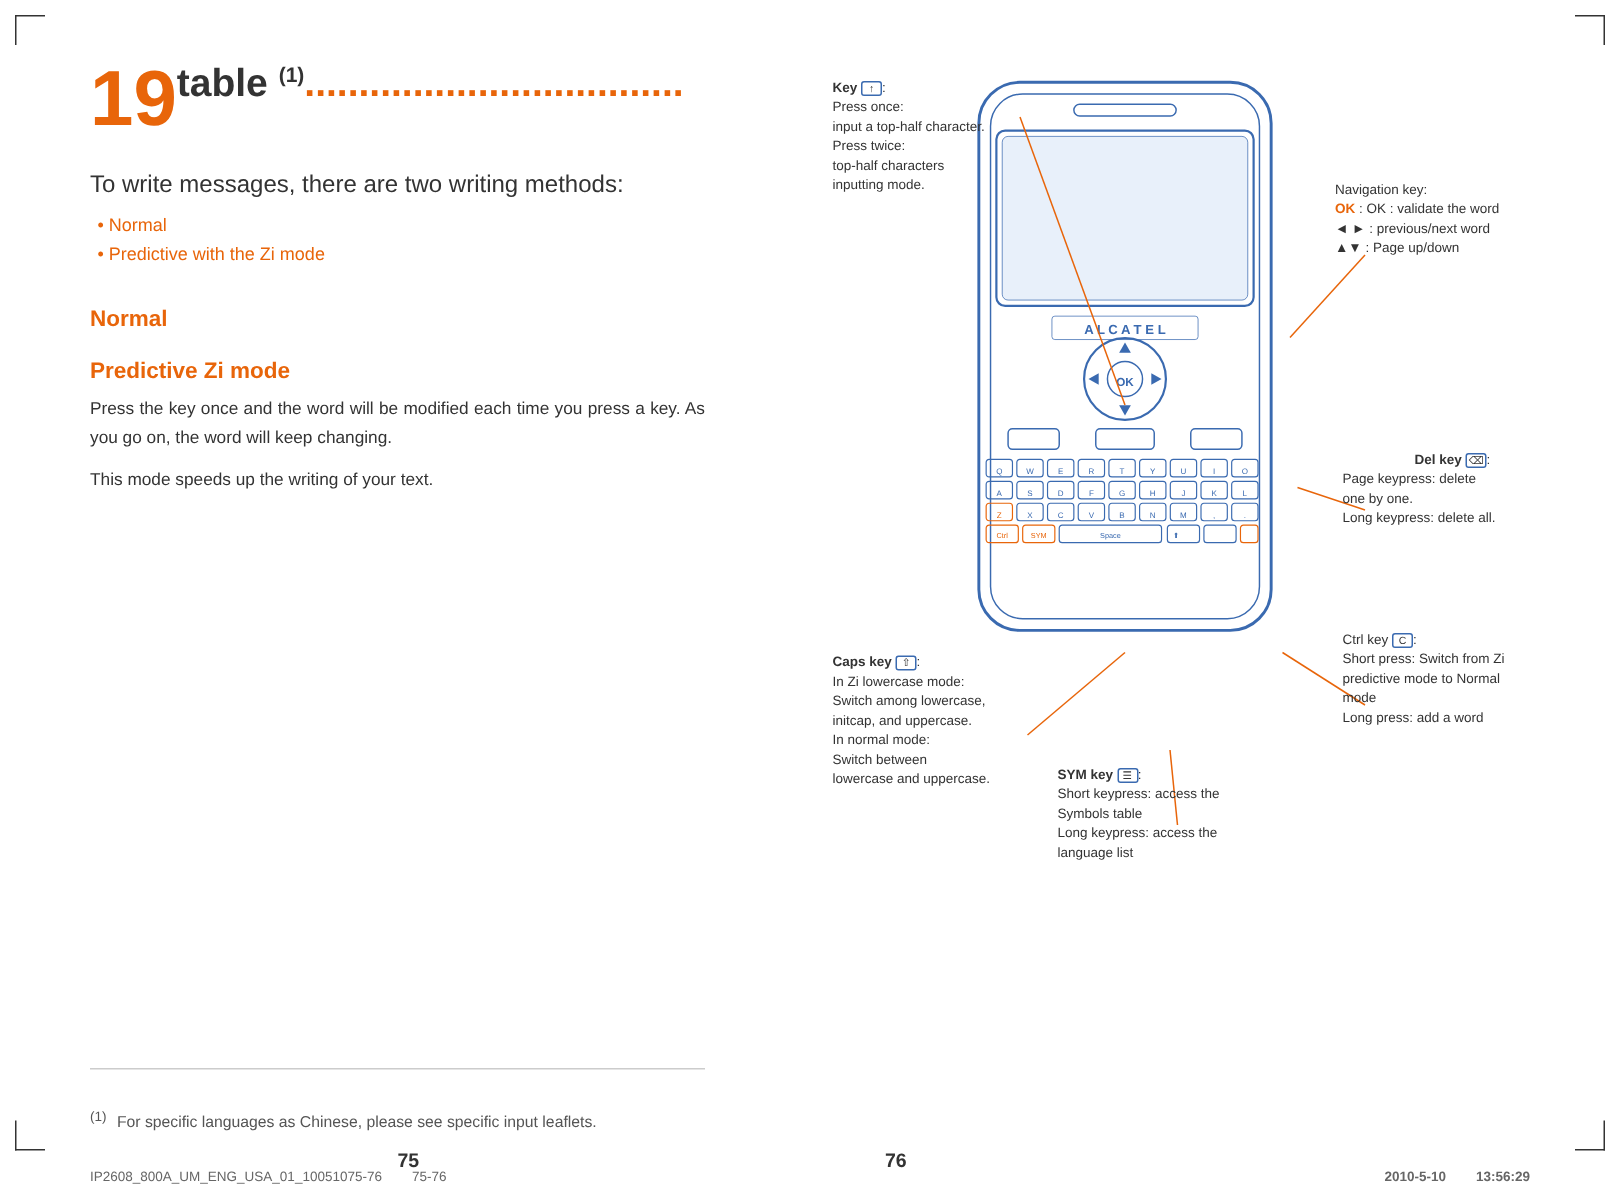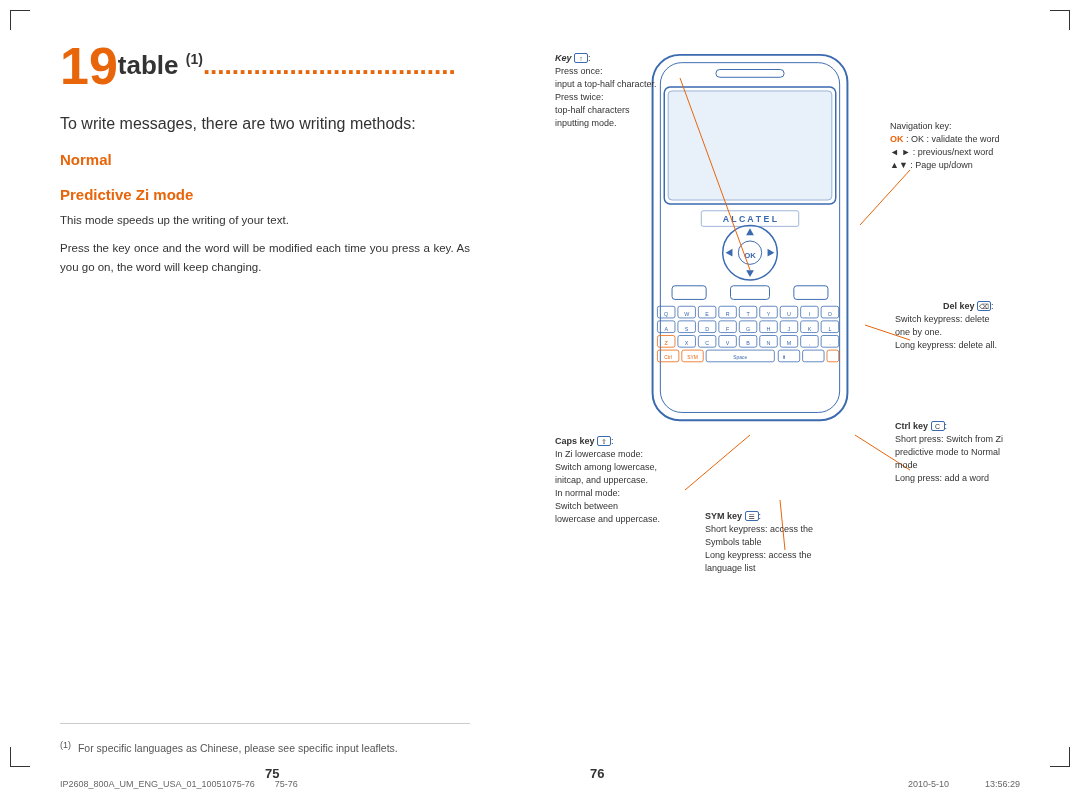--- a/index.html
+++ b/index.html
@@ -45,21 +45,21 @@
     
     .right-page {
       width: 560px;
       padding: 20px 50px 40px 30px;
       position: relative;
     }
 
     
     .title-area {
       display: flex;
-      align-items: center;
+      align-items: flex-start;
       margin-bottom: 20px;
     }
     .title-text {
       display: flex;
       flex-direction: column;
     }
 
     
     .intro-text {
       font-size: 16px;
@@ -91,21 +91,21 @@
       font-size: 11.5px;
       color: #333;
       line-height: 1.6;
       text-align: justify;
       margin-bottom: 10px;
     }
 
     
     .footnote-area {
       margin-top: auto;
-      padding-top: 15px;
+      padding-top: 25px;
       border-top: 1px solid #ccc;
     }
     .footnote-text {
       font-size: 10.5px;
       color: #555;
       line-height: 1.5;
     }
     .footnote-sup {
       font-size: 9px;
       vertical-align: super;
@@ -118,21 +118,21 @@
       bottom: 8px;
       left: 0;
       right: 0;
       display: flex;
       justify-content: space-between;
       padding: 0 60px;
       font-size: 10px;
       color: #666;
     }
     .footer-left { display: flex; gap: 20px; align-items: center; }
-    .footer-right { display: flex; gap: 36px; align-items: center; }
+    .footer-right { display: flex; gap: 20px; align-items: center; font-weight: bold; }
 
     
     .phone-diagram {
       position: relative;
       width: 500px;
       height: 660px;
       margin: 0 auto;
     }
 
     
@@ -161,26 +161,30 @@
         <span style="font-size:52px;font-weight:bold;color:#e8650a;line-height:1;">19</span>
       </div>
       <div class="title-text">
         <div style="font-size:26px;font-weight:bold;color:#333;line-height:1.2;">
           <span>table </span><span style="font-size:14px;vertical-align:super;">(1)</span><span style="color:#e8650a;">...................................</span>
         </div>
       </div>
     </div>
 
     <div class="intro-text">To write messages, there are two writing methods:</div>
+    <div class="bullet-list">
+      <div class="bullet-item">• Normal</div>
+      <div class="bullet-item">• Predictive with the Zi mode</div>
+    </div>
 
     <div class="section-heading">Normal</div>
 
     <div class="section-heading">Predictive Zi mode</div>
+    <div class="body-text">Press the key once and the word will be modified each time you press a key. As you go on, the word will keep changing.</div>
     <div class="body-text">This mode speeds up the writing of your text.</div>
-    <div class="body-text">Press the key once and the word will be modified each time you press a key. As you go on, the word will keep changing.</div>
 
     <div class="footnote-area">
       <div class="footnote-text">
         <span class="footnote-sup">(1)</span>
         <span style="margin-left:4px;">For specific languages as Chinese, please see specific input leaflets.</span>
       </div>
     </div>
 
   </div>
 
@@ -286,21 +290,21 @@
           <text x="130" y="9" text-anchor="middle" font-size="5" fill="#3a6ab0" font-family="Arial">⬆</text>
           <rect x="124" y="0" width="22" height="12" rx="2" fill="none" stroke="#3a6ab0" stroke-width="0.8"></rect>
           <rect x="149" y="0" width="22" height="12" rx="2" fill="none" stroke="#3a6ab0" stroke-width="0.8"></rect>
           <rect x="174" y="0" width="12" height="12" rx="2" fill="none" stroke="#e8650a" stroke-width="0.8"></rect>
           <text x="11" y="9" text-anchor="middle" font-size="5" fill="#e8650a" font-family="Arial">Ctrl</text>
           <text x="36" y="9" text-anchor="middle" font-size="5" fill="#e8650a" font-family="Arial">SYM</text>
         </g>
       </svg>
 
       <div style="position:absolute; top:32px; left:5px; font-size:9px; color:#333; line-height:1.45; width:130px;">
-        <div><span style="font-weight:bold;font-style:italic;">Key</span> <span style="display:inline-block;width:14px;height:10px;border:1px solid #3a6ab0;border-radius:2px;text-align:center;font-size:7px;line-height:10px;">↑</span>:</div>
+        <div><span style="font-weight:bold;">Key</span> <span style="display:inline-block;width:14px;height:10px;border:1px solid #3a6ab0;border-radius:2px;text-align:center;font-size:7px;line-height:10px;">↑</span>:</div>
         <div>Press once:</div>
         <div>input a top-half character.</div>
         <div>Press twice:</div>
         <div>top-half characters</div>
         <div>inputting mode.</div>
       </div>
 
       <svg style="position:absolute;top:0;left:0;width:500px;height:660px;pointer-events:none;">
 
         <line x1="130" y1="58" x2="200" y2="250" stroke="#e8650a" stroke-width="1"></line>
@@ -318,21 +322,21 @@
 
       <div style="position:absolute; top:100px; left:340px; font-size:9px; color:#333; line-height:1.45; width:150px;">
         <div style="font-weight:normal;">Navigation key:</div>
         <div><span style="color:#e8650a;font-weight:bold;">OK</span> : <span style="display:inline;">OK : validate the word</span></div>
         <div>◄ ► : previous/next word</div>
         <div>▲▼ : Page up/down</div>
       </div>
 
       <div style="position:absolute; top:280px; left:345px; font-size:9px; color:#333; line-height:1.45; width:150px;">
         <div><span style="font-weight:bold;padding-left:48px;">Del key</span> <span style="display:inline-block;width:14px;height:10px;border:1px solid #3a6ab0;border-radius:2px;text-align:center;font-size:7px;line-height:10px;">⌫</span>:</div>
-        <div>Switch keypress: delete</div>
+        <div>Page keypress: delete</div>
         <div>one by one.</div>
         <div>Long keypress: delete all.</div>
       </div>
 
       <div style="position:absolute; top:415px; left:5px; font-size:9px; color:#333; line-height:1.45; width:150px;">
         <div><span style="font-weight:bold;">Caps key</span> <span style="display:inline-block;width:14px;height:10px;border:1px solid #3a6ab0;border-radius:2px;text-align:center;font-size:7px;line-height:10px;">⇧</span>:</div>
         <div>In Zi lowercase mode:</div>
         <div>Switch among lowercase,</div>
         <div>initcap, and uppercase.</div>
         <div>In normal mode:</div>
@@ -342,21 +346,21 @@
 
       <div style="position:absolute; top:490px; left:155px; font-size:9px; color:#333; line-height:1.45; width:155px;">
         <div><span style="font-weight:bold;">SYM key</span> <span style="display:inline-block;width:14px;height:10px;border:1px solid #3a6ab0;border-radius:2px;text-align:center;font-size:7px;line-height:10px;">☰</span>:</div>
         <div>Short keypress: access the</div>
         <div>Symbols table</div>
         <div>Long keypress: access the</div>
         <div>language list</div>
       </div>
 
       <div style="position:absolute; top:400px; left:345px; font-size:9px; color:#333; line-height:1.45; width:150px;">
-        <div><span style="font-weight:bold;">Ctrl key</span> <span style="display:inline-block;width:14px;height:10px;border:1px solid #3a6ab0;border-radius:2px;text-align:center;font-size:7px;line-height:10px;">C</span>:</div>
+        <div><span style="font-weight:normal;">Ctrl key</span> <span style="display:inline-block;width:14px;height:10px;border:1px solid #3a6ab0;border-radius:2px;text-align:center;font-size:7px;line-height:10px;">C</span>:</div>
         <div>Short press: Switch from Zi</div>
         <div>predictive mode to Normal</div>
         <div>mode</div>
         <div>Long press: add a word</div>
       </div>
 
     </div>
   </div>
 
   <div class="footer">

